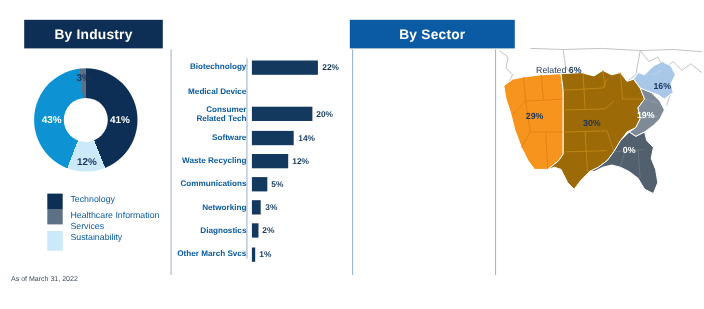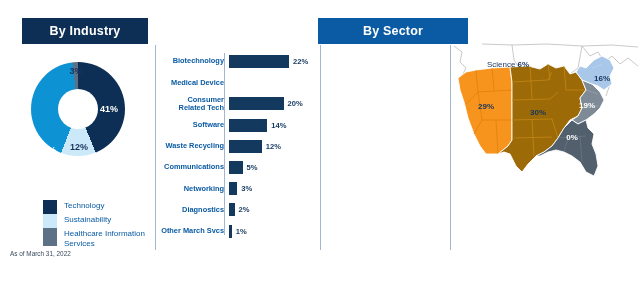--- a/index.html
+++ b/index.html
@@ -109,21 +109,21 @@
     width: 14px;
     margin-right: 7px;
   }
   .legend-label {
     font-size: 8px;
     color: #0a5ba3;
     line-height: 9.5px;
     padding-top: 1px;
   }
 
-  #legend-industry { left: 43px; top: 176px; margin-top: 24px; }
+  #legend-industry { left: 43px; top: 176px; }
   #legend-industry .legend-swatch { height: 14px; }
   #legend-industry .legend-row { margin-bottom: 0px; }
   #legend-industry .legend-row:last-child .legend-swatch { height: 18px; }
 
   
   #bar-chart {
     position: absolute;
     left: 160px;
     top: 53px;
     width: 155px;
@@ -211,37 +211,37 @@
 <div class="board">
 
   <div class="panel" id="panel-industry">
     <div class="panel-header" id="header-industry">By Industry</div>
 
     <div class="donut-wrap" id="donut-industry-wrap">
       <div class="donut" id="donut-industry">
         <div class="hole"></div>
       </div>
       <div class="slice-label on-dark" style="left:78px; top:47px;">41%</div>
-      <div class="slice-label on-dark" style="left:16px; top:47px;margin-top:41px;">43%</div>
+      <div class="slice-label on-dark" style="left:16px; top:47px;">43%</div>
       <div class="slice-label" style="left:48px; top:85px;">12%</div>
       <div class="slice-label" style="left:45px; top:9px;">3%</div>
     </div>
 
     <div class="legend" id="legend-industry">
       <div class="legend-row">
         <span class="legend-swatch" style="background:#0d2f55;"></span>
         <span class="legend-label">Technology</span>
       </div>
       <div class="legend-row">
+        <span class="legend-swatch" style="background:#5d7186;"></span>
+        <span class="legend-label" style="max-width:86px;">Healthcare Information Services</span>
+      </div>
+      <div class="legend-row">
         <span class="legend-swatch" style="background:#cce9f9;"></span>
         <span class="legend-label">Sustainability</span>
-      </div>
-      <div class="legend-row">
-        <span class="legend-swatch" style="background:#5d7186;"></span>
-        <span class="legend-label" style="max-width:86px;">Healthcare Information Services</span>
       </div>
     </div>
   </div>
 
   <div class="divider" style="left:155px;"></div>
 
   <div class="panel" id="panel-sector">
     <div class="panel-header" id="header-sector">By Sector</div>
   </div>
 
@@ -393,21 +393,21 @@
                  L106,96 L112,86 Z" fill="#52606d" stroke="#ffffff" stroke-width="0.9"></path>
         <g stroke="#6f7d8a" stroke-width="0.6" fill="none">
           <path d="M106,96 L134,94"></path>
           <path d="M112,110 L116,96"></path>
           <path d="M128,94 L130,120"></path>
         </g>
       </g>
     </svg>
 
     <div class="map-label dark" id="label-canada" style="left:56px; top:22px;">
-      <span>Science </span><b>6%</b>
+      <span>Related </span><b>6%</b>
     </div>
 
     <div class="map-label dark" style="left:34px; top:64px;">29%</div>
 
     <div class="map-label dark" style="left:86px; top:70px;">30%</div>
 
     <div class="map-label light" style="left:135px; top:63px;">19%</div>
 
     <div class="map-label light" style="left:120px; top:95px;">0%</div>
 

